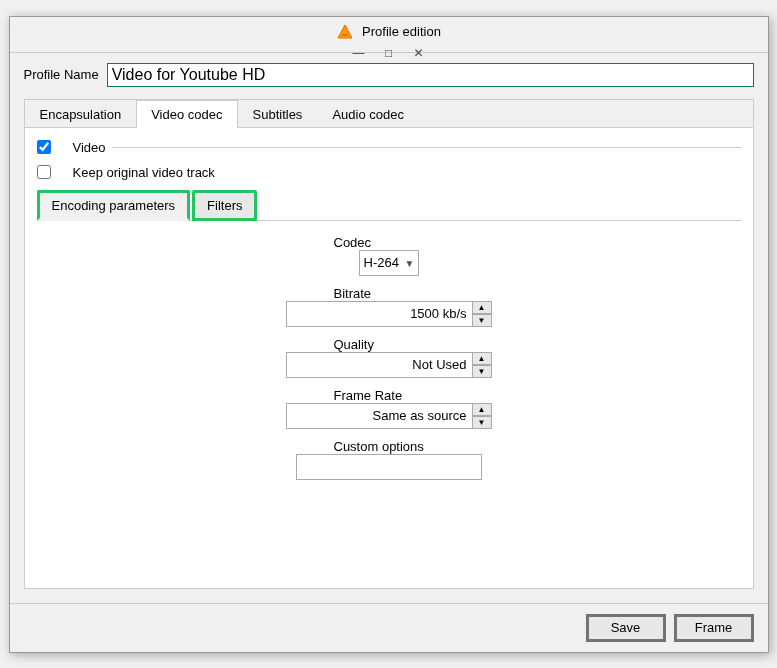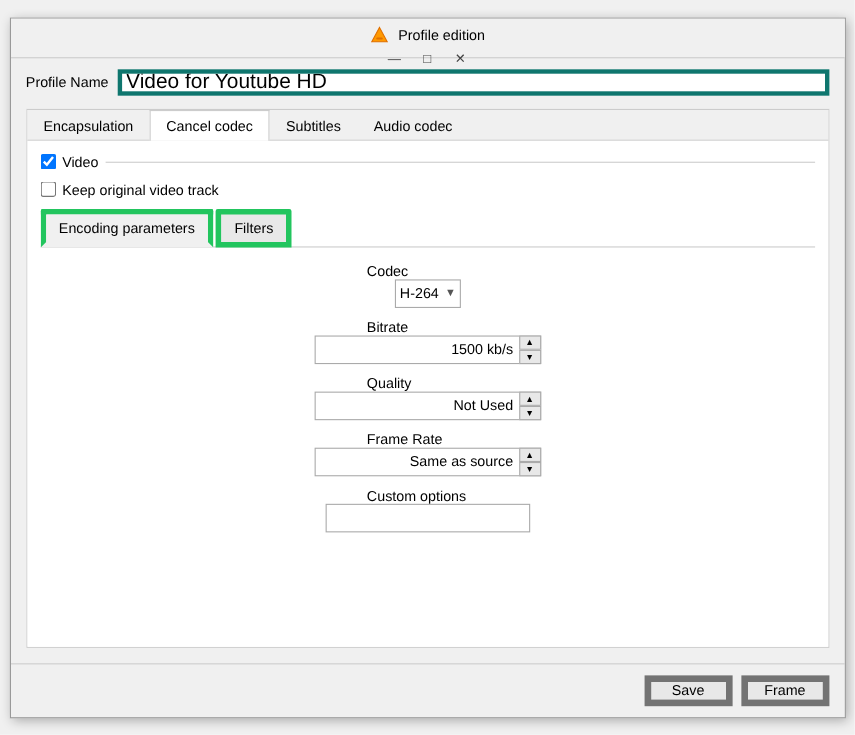--- a/index.html
+++ b/index.html
@@ -67,23 +67,23 @@
       gap: 8px;
       margin-bottom: 12px;
     }
     .profile-name-label {
       font-size: 13px;
       white-space: nowrap;
     }
     .profile-name-input {
       flex: 1;
       height: 24px;
-      border: 4px solid #0f766e;
+      border: 1px solid #0f766e;
       padding: 0 4px;
-      font-size: 19px;
+      font-size: 16px;
       background: white;
     }
     .tabs-outer {
       border: 1px solid #ccc;
       background: white;
     }
     .tabs-header {
       display: flex;
       border-bottom: 1px solid #ccc;
       background: #f0f0f0;
@@ -116,36 +116,36 @@
       margin-bottom: 10px;
     }
     .section-header-line {
       flex: 1;
       height: 1px;
       background: #ccc;
     }
     .checkbox-label {
       display: flex;
       align-items: flex-start;
-      gap: 6px;
+      gap: 22px;
       margin-bottom: 10px;
       font-size: 13px;
     }
     .checkbox-label input[type=checkbox] {
       width: 14px;
       height: 14px;
     }
     .inner-tabs-header {
       display: flex;
       margin-bottom: 14px;
     }
     .inner-tab {
       padding: 5px 12px;
       cursor: pointer;
-      border: 5px solid #22c55e;
+      border: 3px solid #22c55e;
       border-radius: 2px 2px 0 0;
       font-size: 13px;
       background: #e8e8e8;
       margin-right: 2px;
     }
     .inner-tab.active {
       background: #f0f0f0;
       border-bottom-color: #f0f0f0;
       position: relative;
       z-index: 1;
@@ -234,21 +234,21 @@
     .footer {
       display: flex;
       justify-content: flex-end;
       gap: 8px;
       padding: 10px 14px;
       border-top: 1px solid #ccc;
     }
     .footer-btn {
       width: 80px;
       height: 28px;
-      border: 6px solid #737373;
+      border: 3px solid #737373;
       background: #e8e8e8;
       cursor: pointer;
       font-size: 13px;
     }
   </style>
 </head>
 <body>
 
 <div class="window">
 
@@ -271,21 +271,21 @@
   <div class="content">
 
     <div class="profile-name-row">
       <span class="profile-name-label">Profile Name</span>
       <input class="profile-name-input" type="text" value="Video for Youtube HD" style="">
     </div>
 
     <div class="tabs-outer">
       <div class="tabs-header">
         <div class="tab">Encapsulation</div>
-        <div class="tab active">Cancel codec</div>
+        <div class="tab active">Video codec</div>
         <div class="tab">Subtitles</div>
         <div class="tab">Audio codec</div>
       </div>
 
       <div class="tab-content">
 
         <div class="section-header">
           <label class="checkbox-label" style="margin-bottom:0;">
             <input type="checkbox" checked="" style="">
             <span>Video</span>

